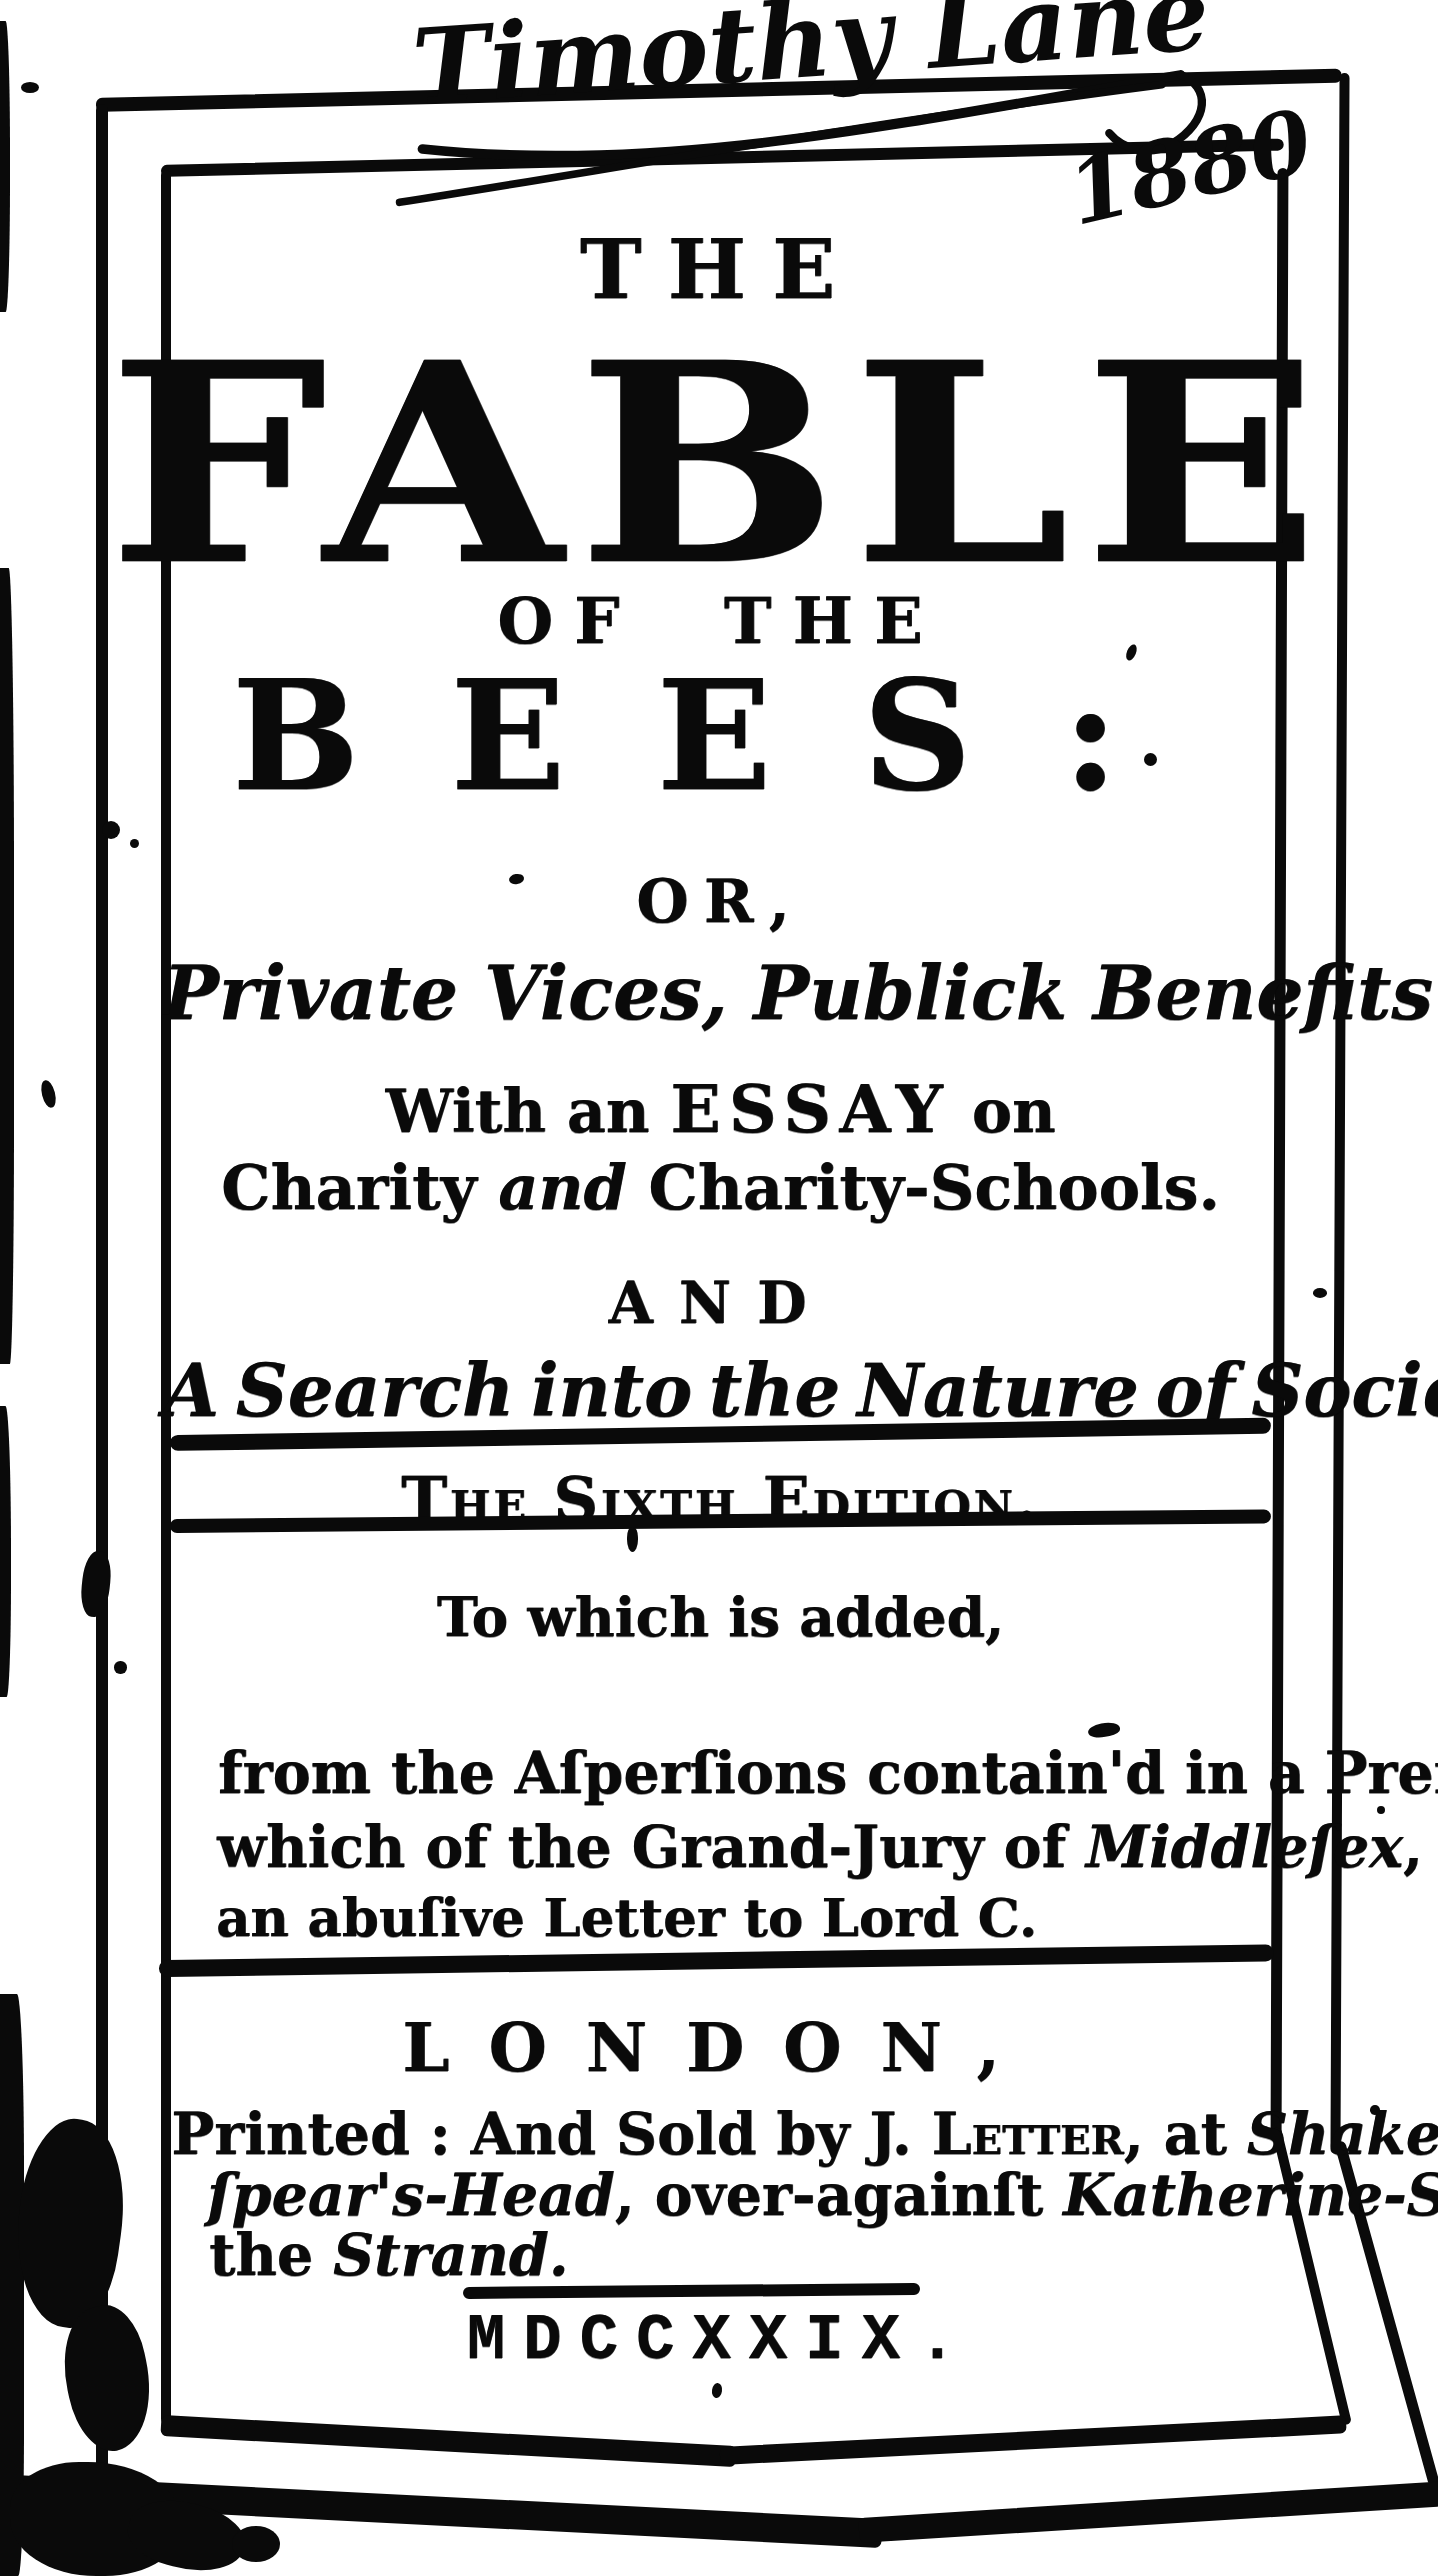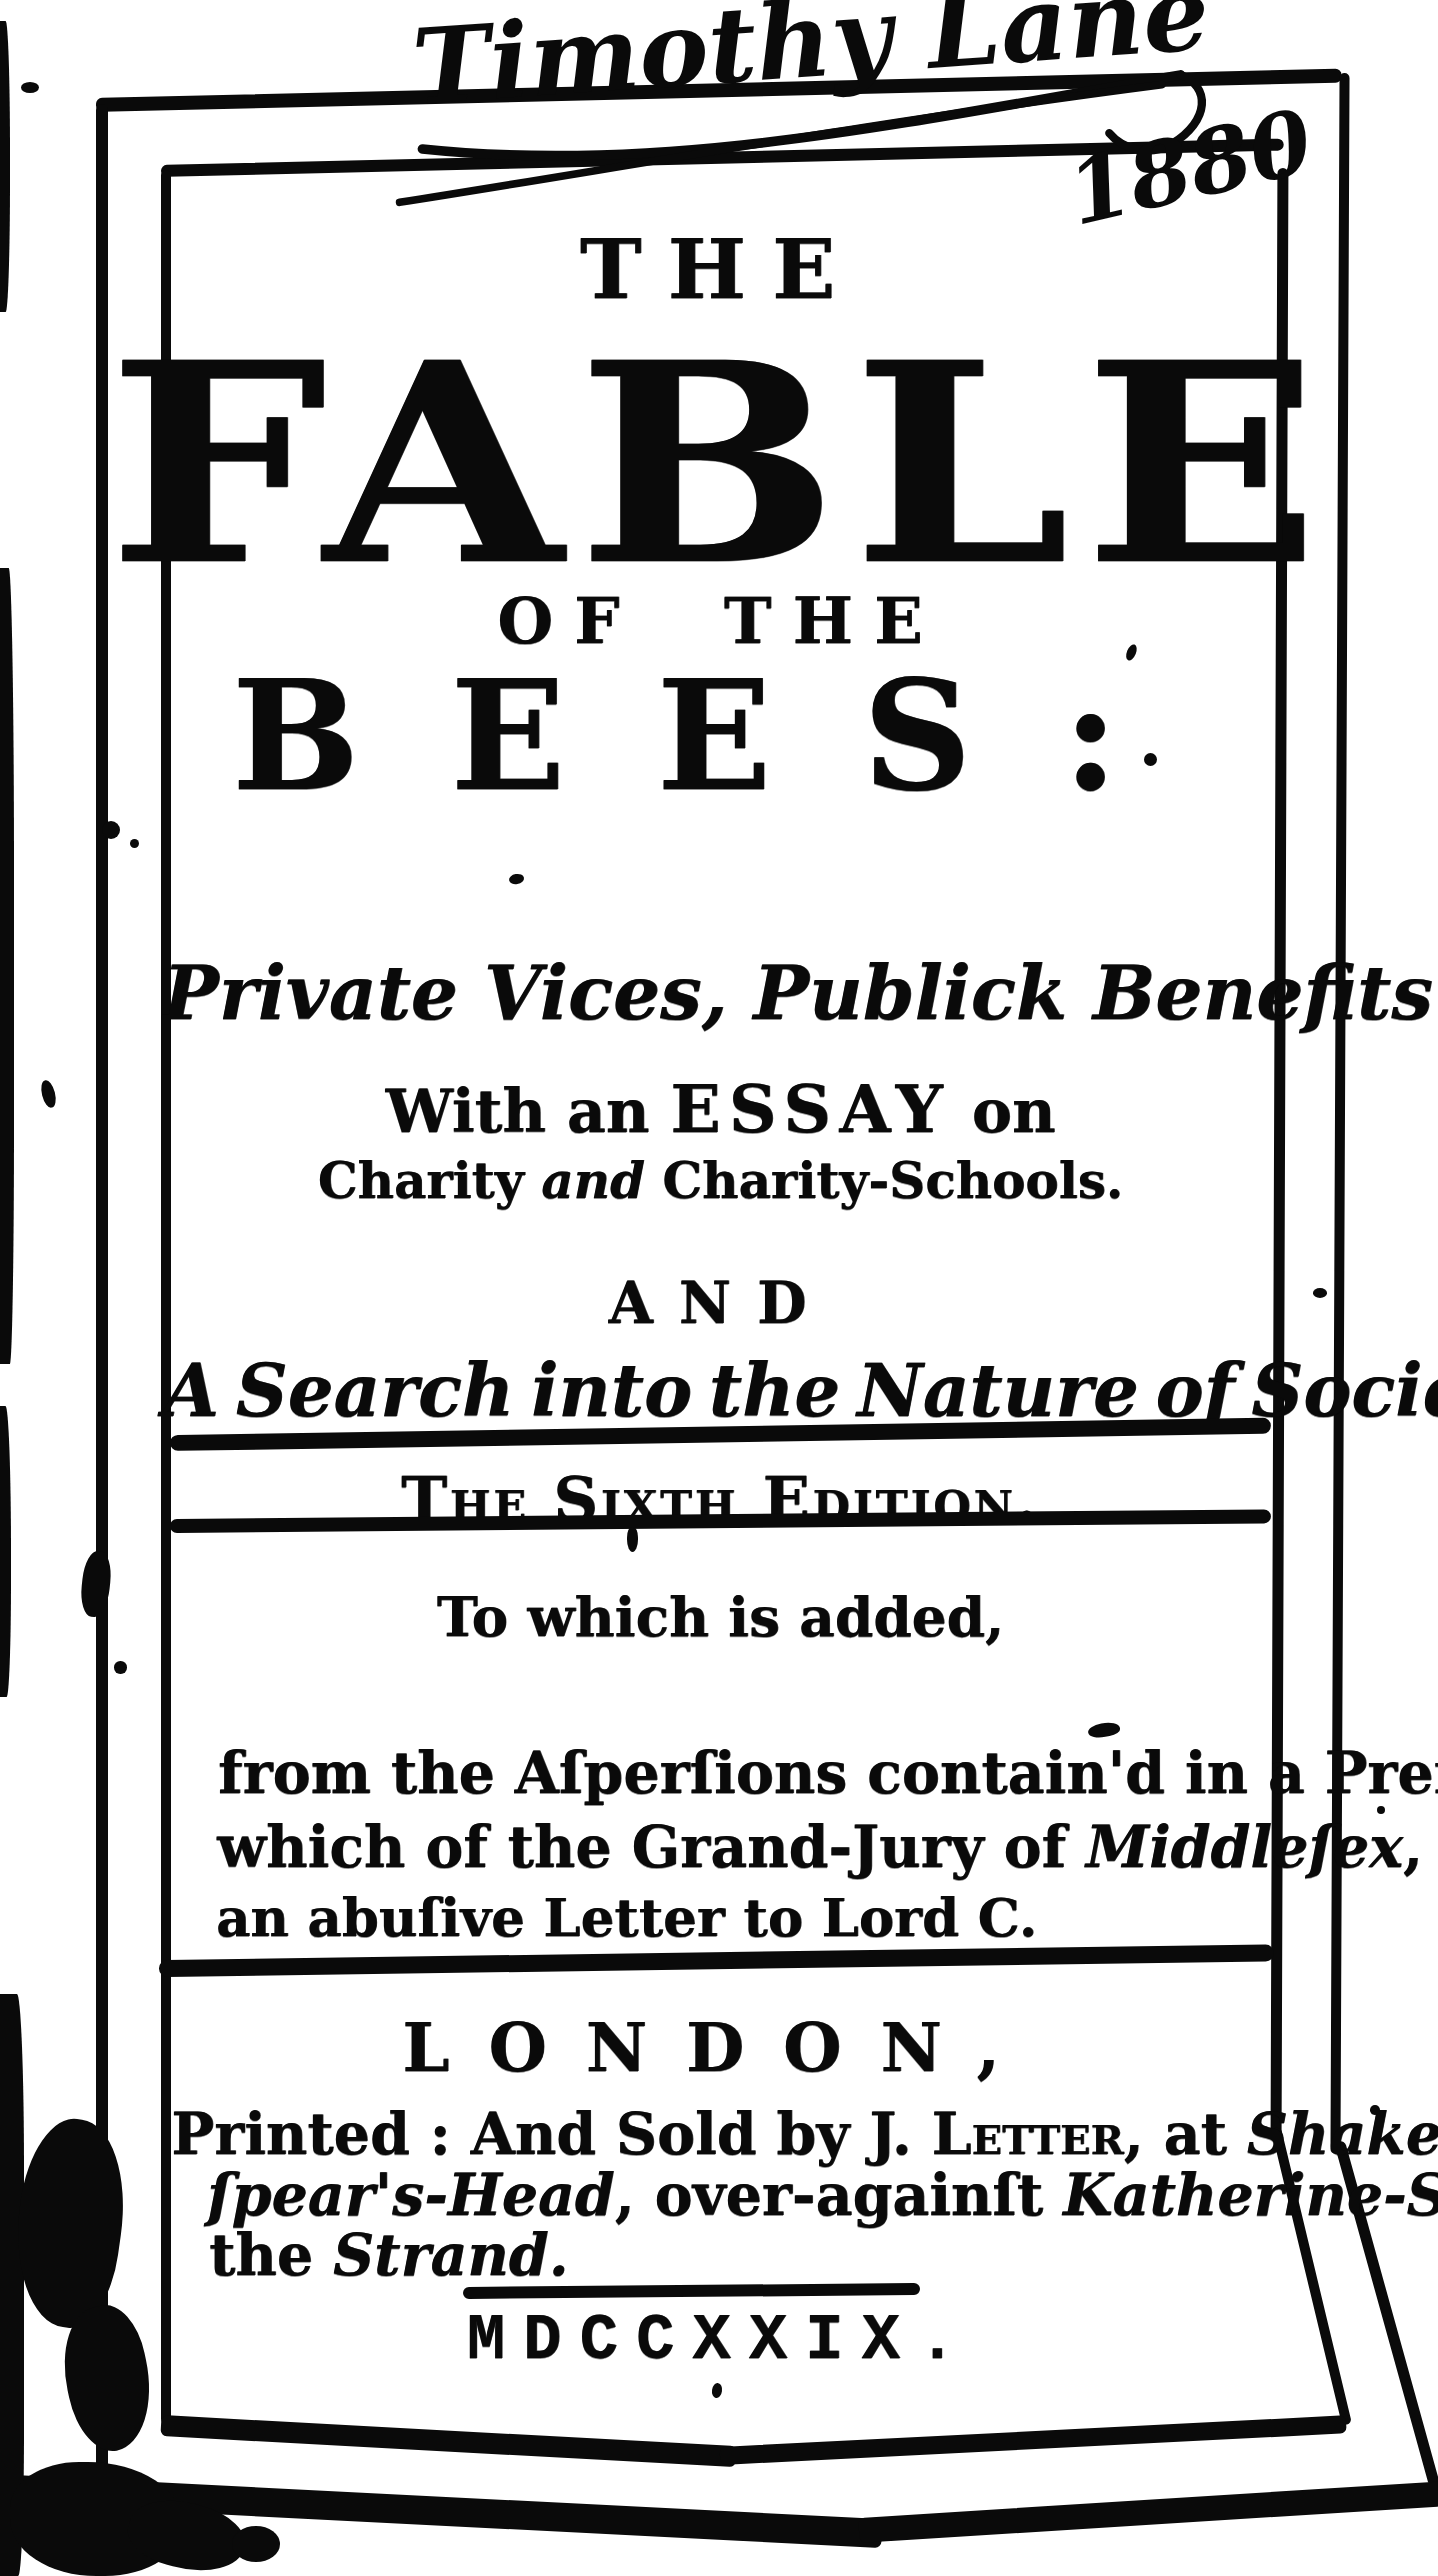--- a/index.html
+++ b/index.html
@@ -19,21 +19,21 @@
   .it{font-style:italic;}
   .sc{font-variant:small-caps;}
   .t-the     {top:220px;font-size:83px;letter-spacing:26px;}
   .t-fable   {top:302px;font-size:276px;letter-spacing:12.5px;transform:scaleX(1.12);transform-origin:center;}
   .t-ofthe   {top:583px;font-size:64px;letter-spacing:21px;word-spacing:40px;}
   .t-bees    {top:647px;font-size:151px;letter-spacing:91px;}
   .t-or      {top:866px;font-size:60px;letter-spacing:15.2px;}
   .t-vices   {top:950px;font-size:74px;}
   .t-essay   {top:1070px;font-size:60px;}
   .t-essay .caps{font-size:66px;letter-spacing:8.3px;}
-  .t-charity {top:1151px;font-size:50px;}
+  .t-charity {top:1151px;font-size:62px;}
   .t-and     {top:1269px;font-size:57px;letter-spacing:26px;}
   .t-search  {top:1348px;font-size:72px;word-spacing:-8.3px;}
   .t-edition {top:1463px;font-size:62px;letter-spacing:2.8px;}
   .t-intro   {top:1584px;font-size:55px;}
   .t-vind    {top:1652px;font-size:73px;word-spacing:18px;letter-spacing:1.4px;}
   .t-vind .small{font-size:62px;word-spacing:5.5px;}
   .t-para1   {top:1739px;font-size:57px;text-align:left;padding-left:55px;}
   .t-para2   {top:1813px;font-size:57px;text-align:left;padding-left:54px;}
   .t-para3   {top:1886px;font-size:53px;text-align:left;padding-left:53px;}
   .t-london  {top:2008px;font-size:67px;letter-spacing:39px;}
@@ -76,20 +76,21 @@
     <path d="M 70 215 C 420 252 760 178 1165 108" stroke="#0a0a0a" stroke-width="14" fill="none" stroke-linecap="round"></path>
     <path d="M 1165 108 C 1208 124 1208 174 1152 208 C 1120 226 1082 216 1062 192" stroke="#0a0a0a" stroke-width="12" fill="none" stroke-linecap="round"></path>
     <path d="M 37 292 C 320 248 720 176 1138 122" stroke="#0a0a0a" stroke-width="11" fill="none" stroke-linecap="round"></path>
     <text x="1015" y="325" font-size="128" font-style="italic" font-weight="bold" transform="rotate(-13 1015 325)">1880</text>
   </svg>
 
   <div class="line t-the">THE</div>
   <div class="line t-fable">FABLE</div>
   <div class="line t-ofthe">OF THE</div>
   <div class="line t-bees">BEES:</div>
+  <div class="line t-or">OR,</div>
   <div class="line t-vices it">Private Vices, Publick Benefits.</div>
 
   <div class="line t-essay">
     <span>With an </span><span class="caps">ESSAY</span><span> on</span>
   </div>
 
   <div class="line t-charity">
     <span>Charity </span><span class="it">and</span><span> Charity-Schools.</span>
   </div>
 

